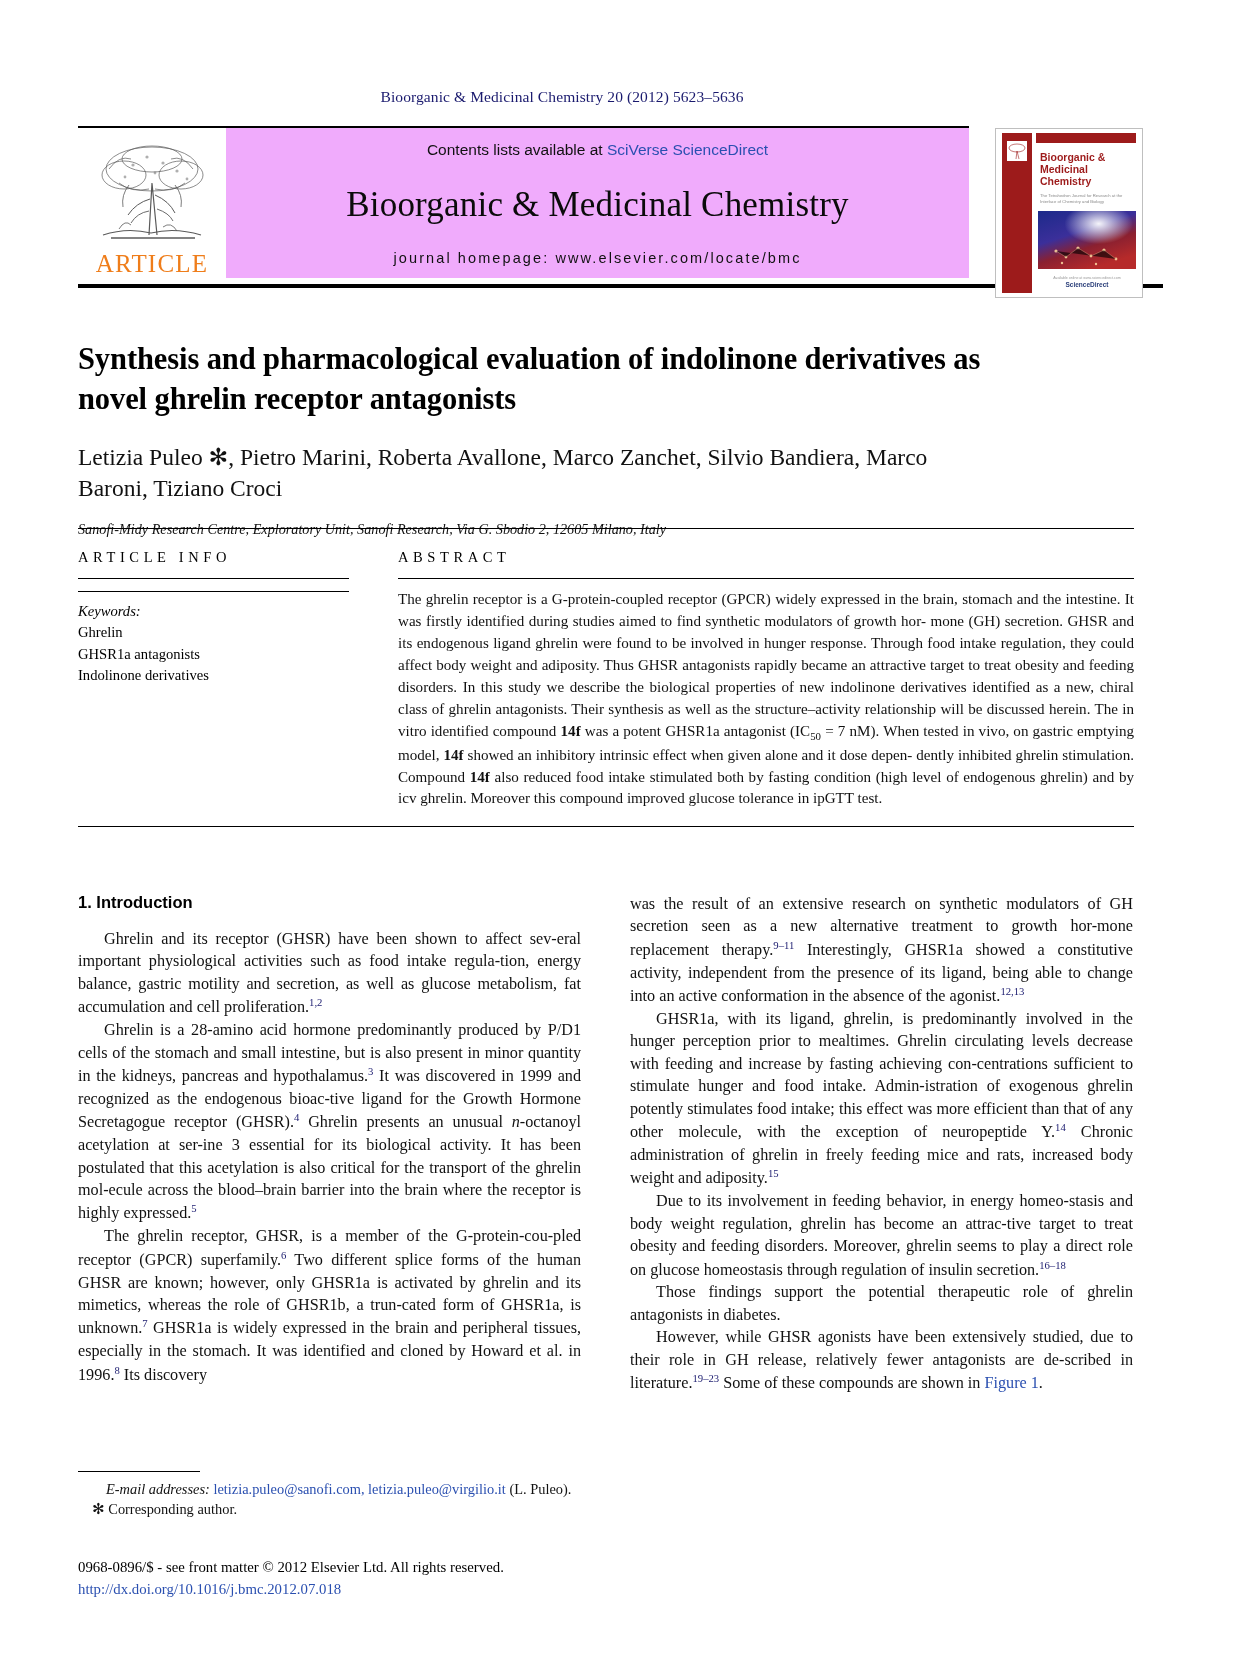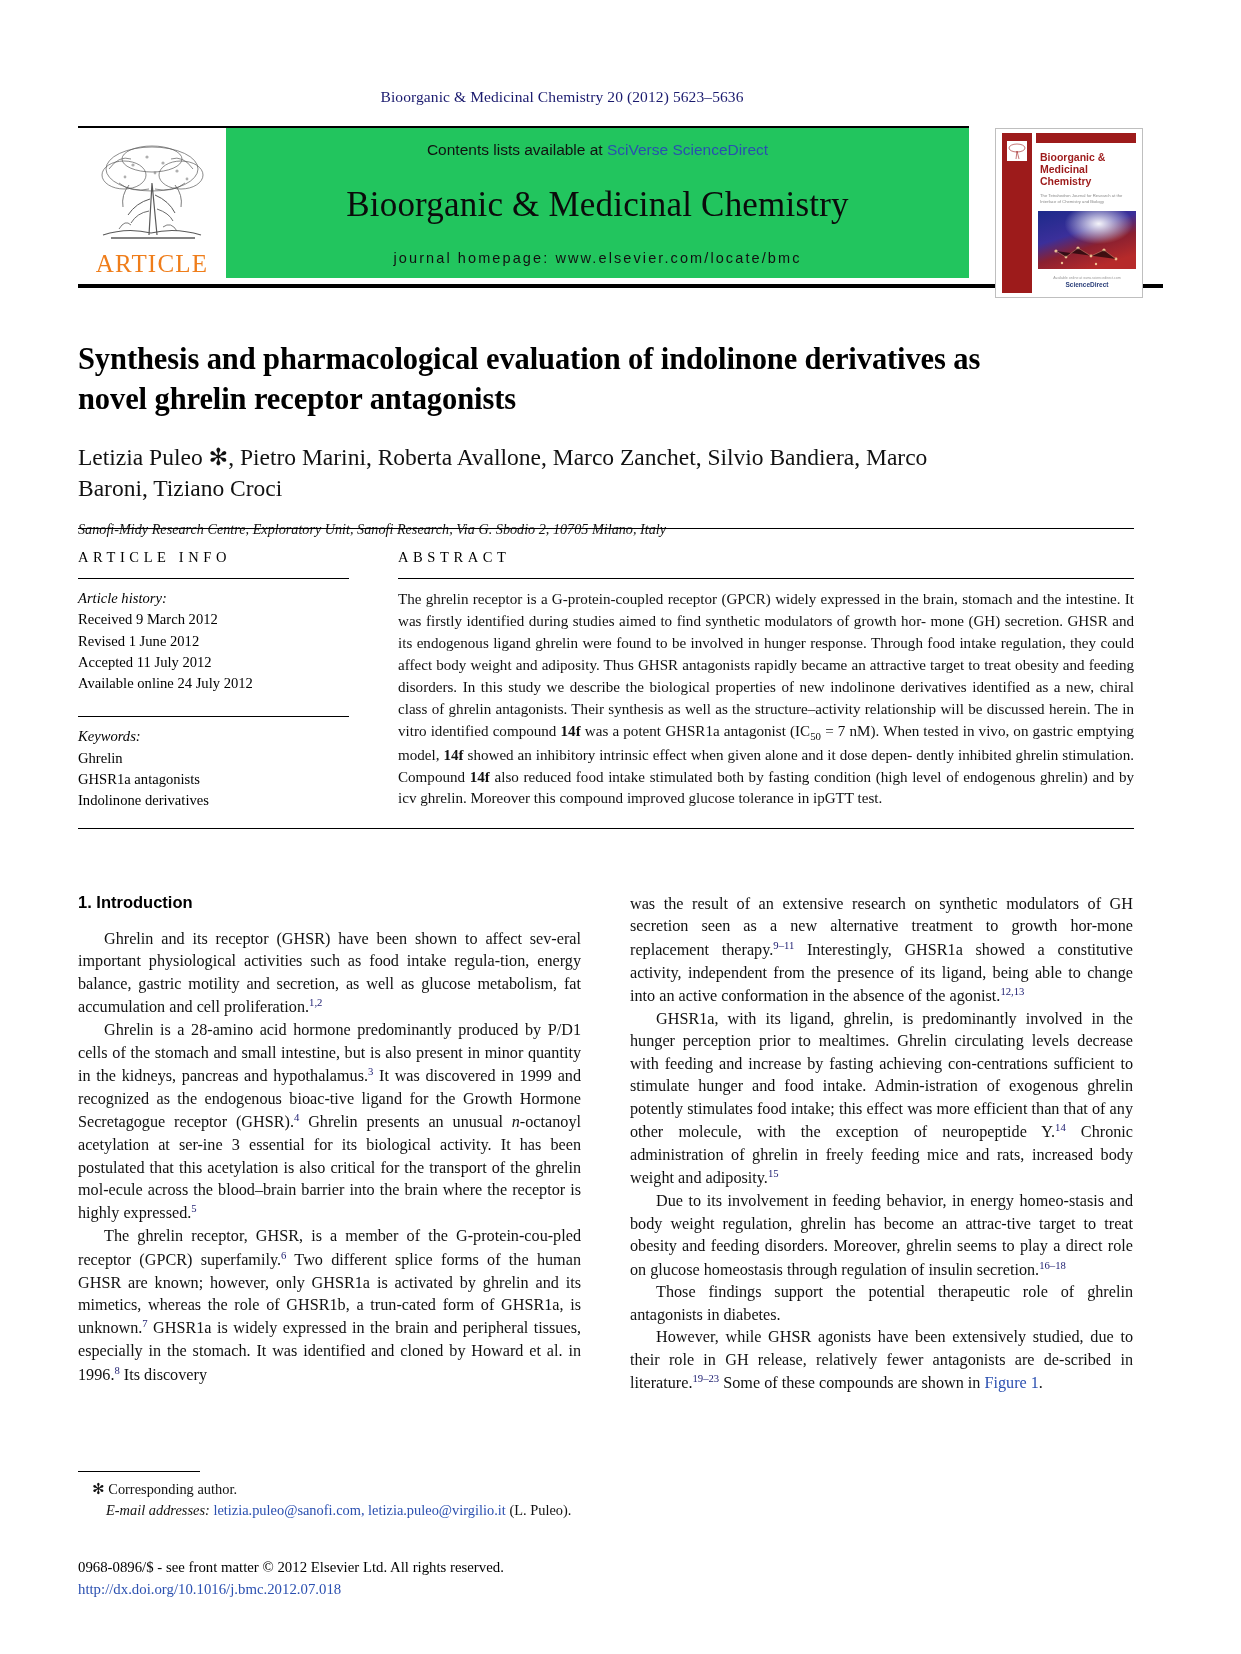--- a/index.html
+++ b/index.html
@@ -66,21 +66,21 @@
     font-family: "Liberation Serif", serif;
     font-size: 25px;
     letter-spacing: 1.2px;
     color: #ef7d1a;
     font-weight: 400;
     line-height: 1;
     padding-bottom: 2px;
   }
   .masthead-center {
     flex: 1 1 auto;
-    background: #22c55e;
+    background: #f0abfc;
     display: flex;
     flex-direction: column;
     justify-content: space-between;
     align-items: center;
     padding: 13px 0 12px 0;
     box-sizing: border-box;
   }
   .contents-line {
     font-size: 15.5px;
     color: #111;
@@ -368,37 +368,30 @@
         <text x="91" y="150" text-anchor="middle" font-family="Liberation Sans, sans-serif" font-size="3.6" fill="#9a9a9a">Available online at www.sciencedirect.com</text>
       </svg>
     </div>
 
     <div class="masthead-rule-bottom"></div>
   </div>
 
   <div class="title-block">
     <h1 class="art-title">Synthesis and pharmacological evaluation of indolinone derivatives as novel ghrelin receptor antagonists</h1>
     <div class="authors">Letizia Puleo ✻, Pietro Marini, Roberta Avallone, Marco Zanchet, Silvio Bandiera, Marco Baroni, Tiziano Croci</div>
-    <div class="affiliation">Sanofi-Midy Research Centre, Exploratory Unit, Sanofi Research, Via G. Sbodio 2, 10705 Milano, Italy</div>
+    <div class="affiliation">Sanofi-Midy Research Centre, Exploratory Unit, Sanofi Research, Via G. Sbodio 2, 12605 Milano, Italy</div>
   </div>
 
   <div class="info-abstract">
     <div class="ia-rule-top"></div>
     <div class="ia-cols">
 
       <div class="col-info">
         <div class="ia-head">ARTICLE INFO</div>
         <div class="ia-sub-rule"></div>
-        <div class="history">
-          <div class="lbl">Article history:</div>
-          <div>Received 9 March 2012</div>
-          <div>Revised 1 June 2012</div>
-          <div>Accepted 11 July 2012</div>
-          <div>Available online 24 July 2012</div>
-        </div>
         <div class="kw-rule"></div>
         <div class="keywords">
           <div class="lbl">Keywords:</div>
           <div>Ghrelin</div>
           <div>GHSR1a antagonists</div>
           <div>Indolinone derivatives</div>
         </div>
       </div>
 
       <div class="col-abs">
@@ -455,29 +448,29 @@
       </p>
       <p class="para">
         However, while GHSR agonists have been extensively studied, due to their role in GH release, relatively fewer antagonists are de-scribed in literature.<sup class="ref">19–23</sup> Some of these compounds are shown in <span class="fig-link">Figure 1</span>.
       </p>
     </div>
 
   </div>
 
   <div class="footnote">
     <div class="fn-rule"></div>
-    <div class="fn-line fn-indent">
-      <span class="star">✻</span>
-      <span>Corresponding author.</span>
-    </div>
     <div class="fn-line fn-indent" style="padding-left:28px">
       <i>E-mail addresses:</i>
       <span class="fn-mail">letizia.puleo@sanofi.com, letizia.puleo@virgilio.it</span>
       <span>(L. Puleo).</span>
     </div>
+    <div class="fn-line fn-indent">
+      <span class="star">✻</span>
+      <span>Corresponding author.</span>
+    </div>
   </div>
 
   <div class="bottom-matter">
     <div>0968-0896/$ - see front matter © 2012 Elsevier Ltd. All rights reserved.</div>
     <div class="doi-link">http://dx.doi.org/10.1016/j.bmc.2012.07.018</div>
   </div>
 
 </div>
 
 </body></html>

